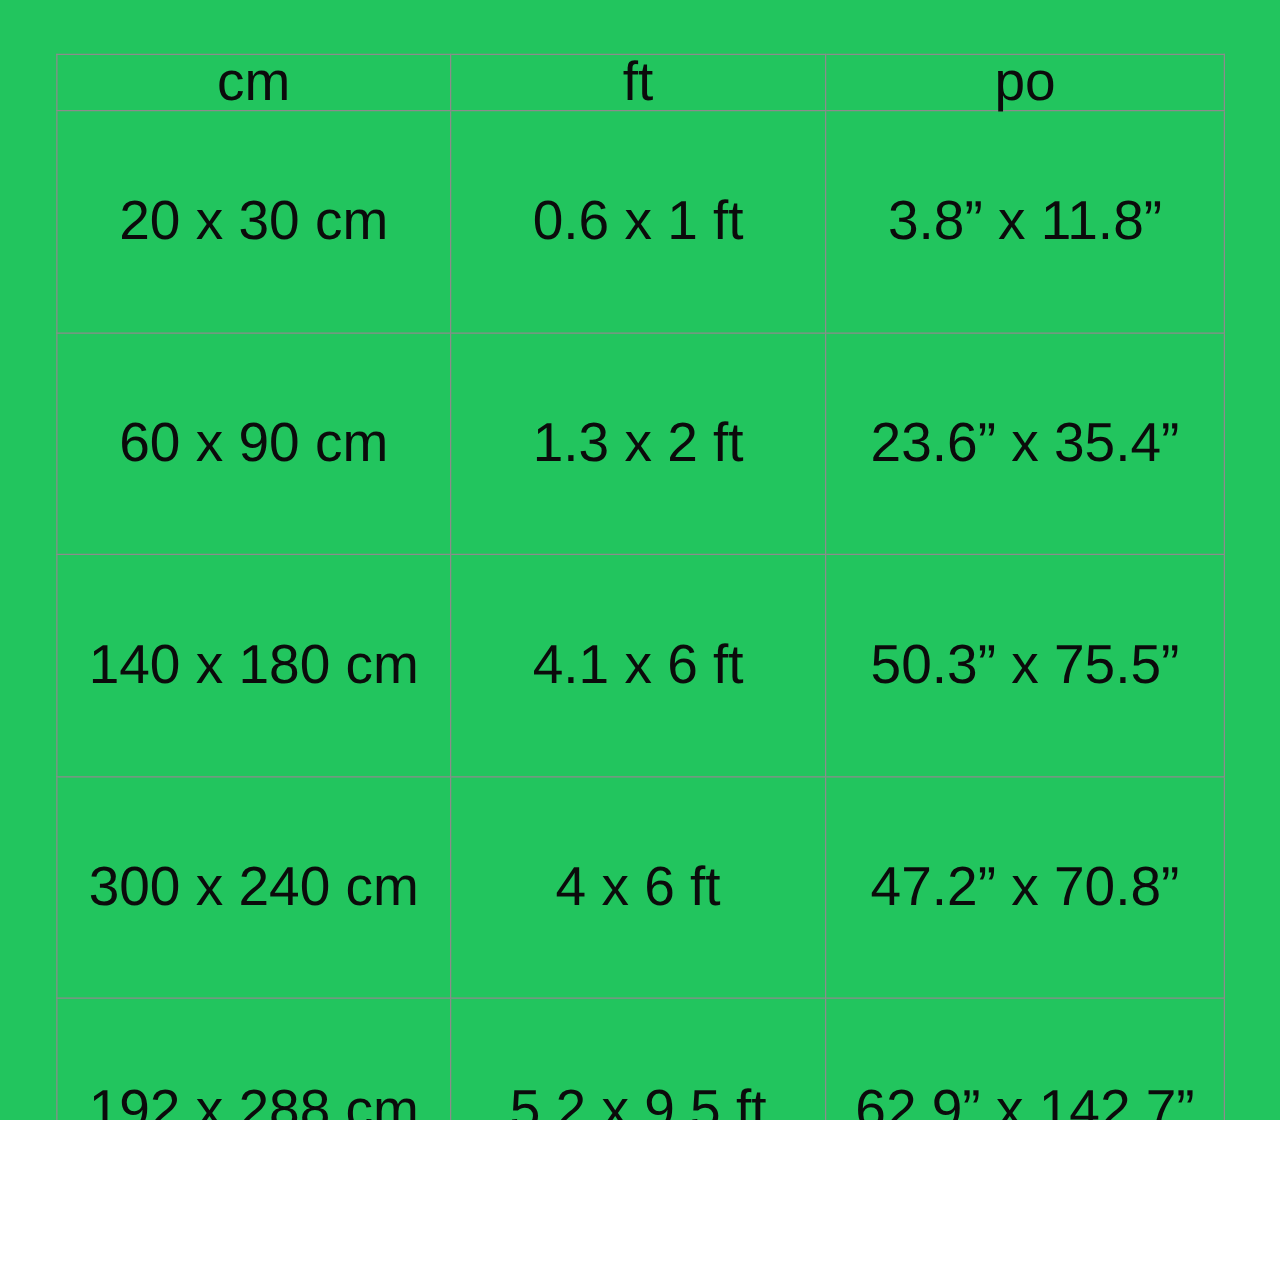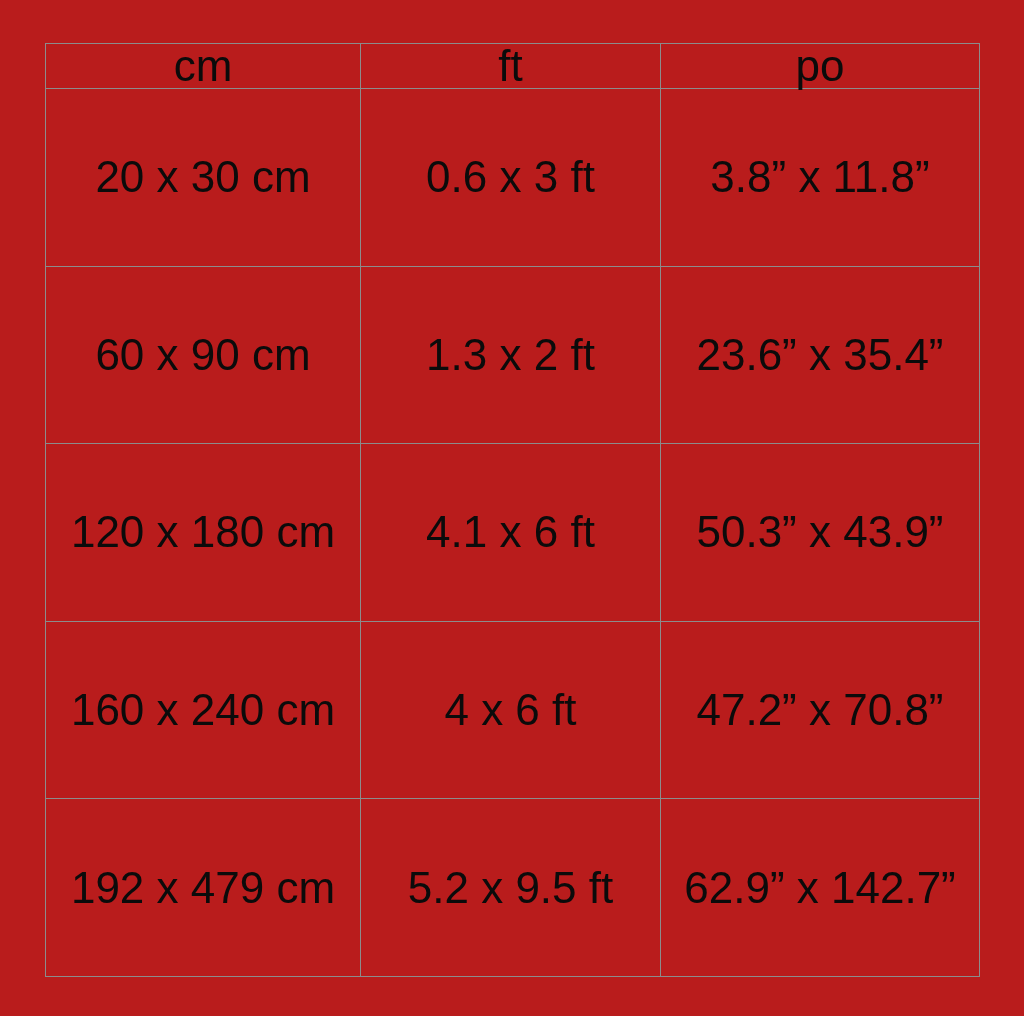--- a/index.html
+++ b/index.html
@@ -8,22 +8,22 @@
   }
   body {
     width: 1024px;
     height: 1024px;
     background: #ffffff;
     font-family: "Liberation Sans", sans-serif;
   }
   .page {
     position: relative;
     width: 1024px;
-    height: 1016px;
-    background: #b91c1c;
+    height: 896px;
+    background: #22c55e;
     overflow: hidden;
   }
   table.size-table {
     position: absolute;
     left: 45px;
     top: 43px;
     width: 934px;
     height: 934px;
     border-collapse: collapse;
     table-layout: fixed;
@@ -58,38 +58,38 @@
     <thead>
       <tr>
         <th>cm</th>
         <th>ft</th>
         <th>po</th>
       </tr>
     </thead>
     <tbody>
       <tr>
         <td>20 x 30 cm</td>
-        <td>0.6 x 3 ft</td>
+        <td>0.6 x 1 ft</td>
         <td>3.8” x 11.8”</td>
       </tr>
       <tr>
         <td>60 x 90 cm</td>
         <td>1.3 x 2 ft</td>
         <td>23.6” x 35.4”</td>
       </tr>
       <tr>
-        <td>120 x 180 cm</td>
+        <td>140 x 180 cm</td>
         <td>4.1 x 6 ft</td>
-        <td>50.3” x 43.9”</td>
+        <td>50.3” x 75.5”</td>
       </tr>
       <tr>
-        <td>160 x 240 cm</td>
+        <td>300 x 240 cm</td>
         <td>4 x 6 ft</td>
         <td>47.2” x 70.8”</td>
       </tr>
       <tr>
-        <td>192 x 479 cm</td>
+        <td>192 x 288 cm</td>
         <td>5.2 x 9.5 ft</td>
         <td>62.9” x 142.7”</td>
       </tr>
     </tbody>
   </table>
 </div>
 
 </body></html>

